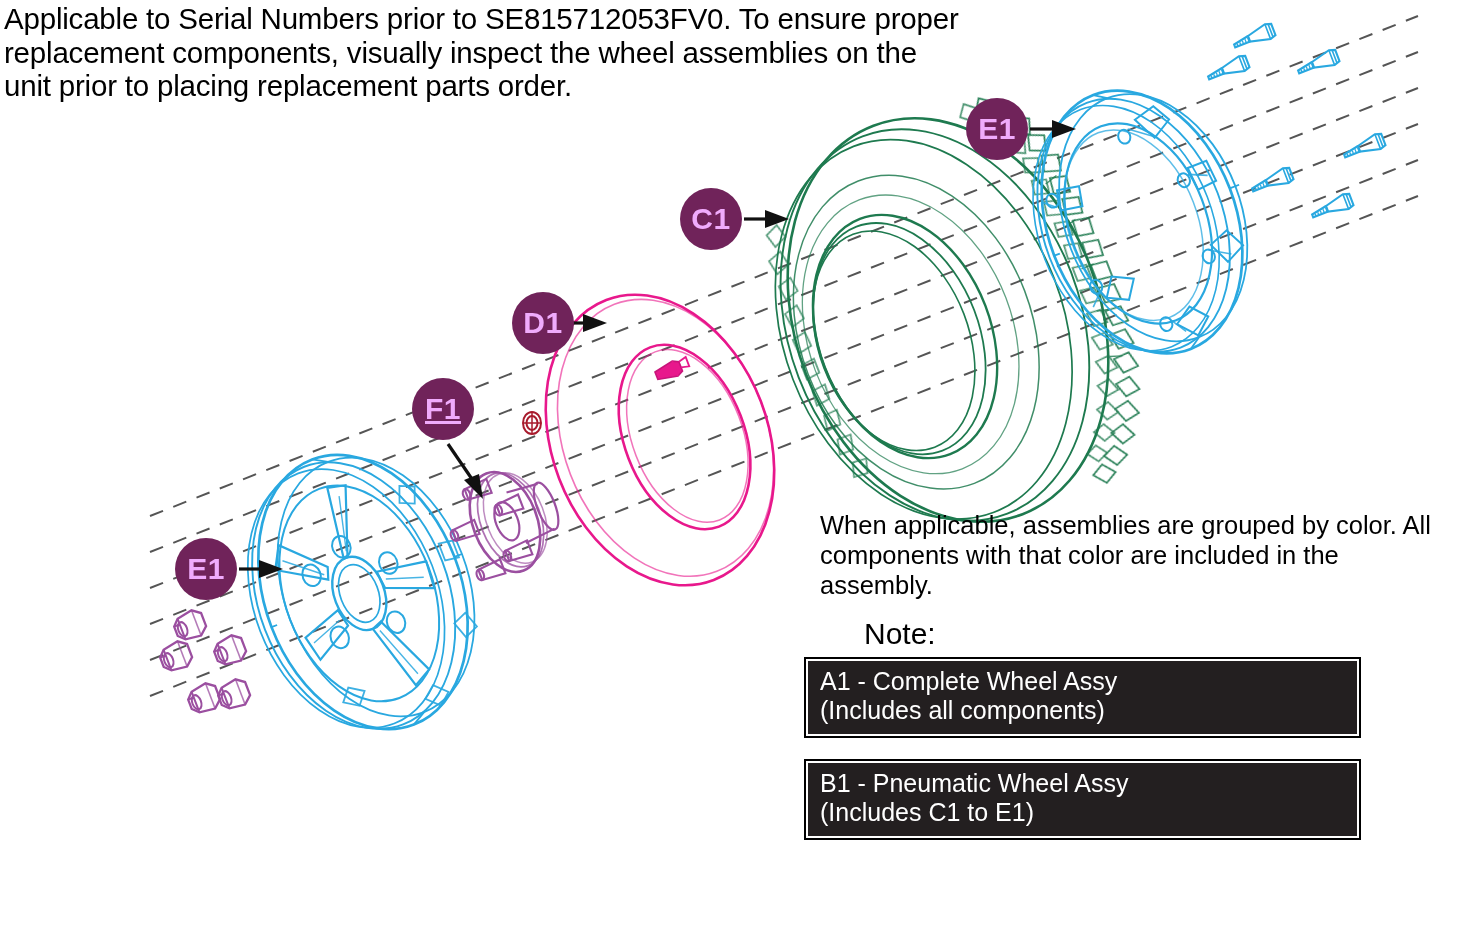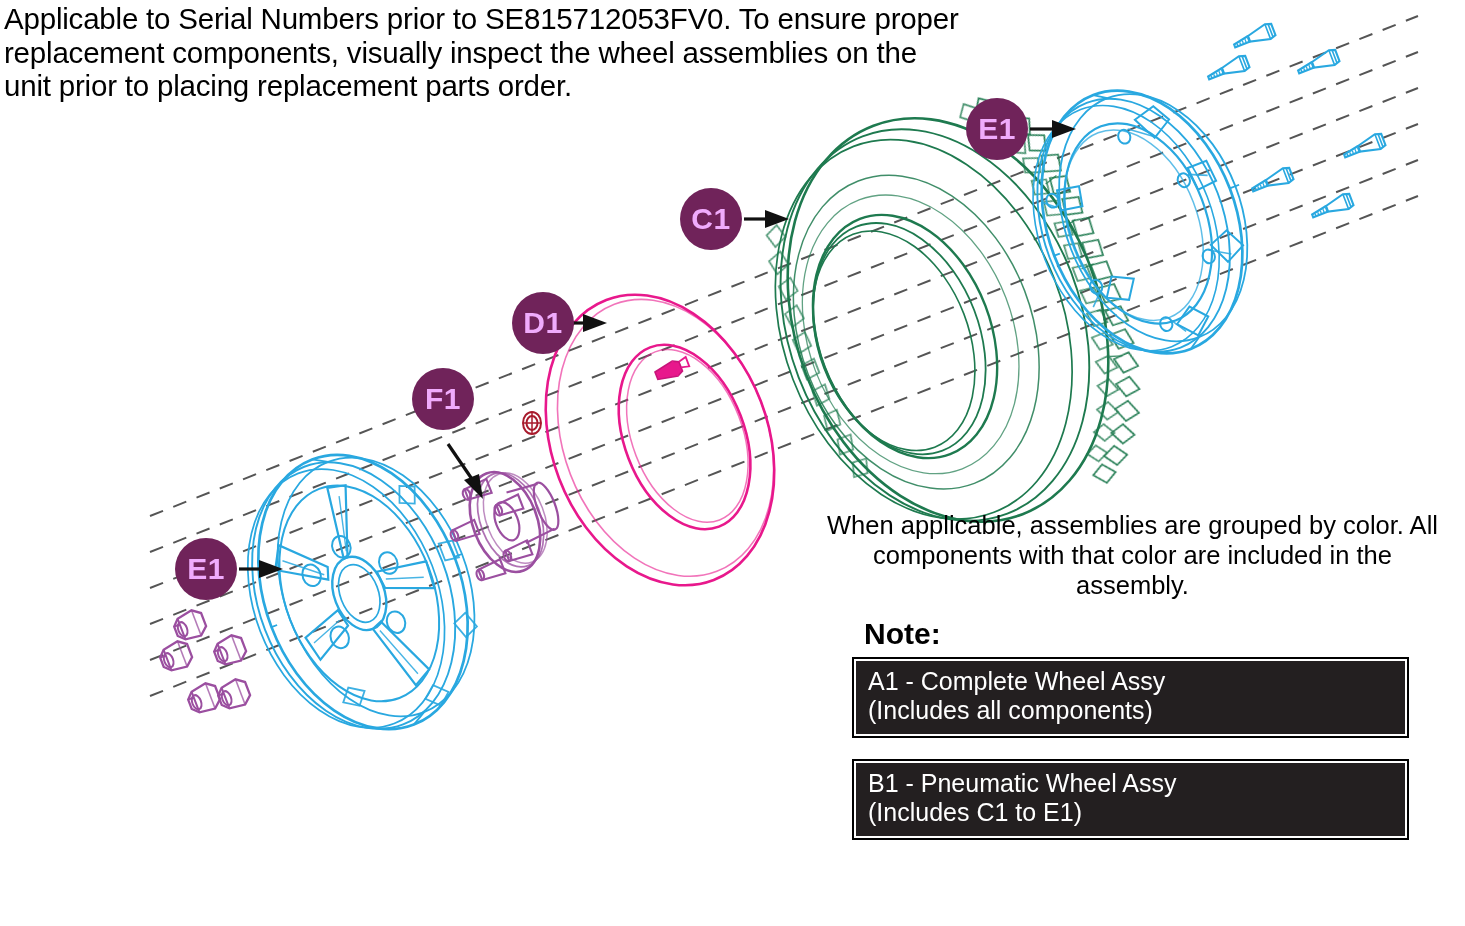--- a/index.html
+++ b/index.html
@@ -36,39 +36,37 @@
     color: #000;
     white-space: pre-wrap;
   }
 
   
   .color-note {
     position: absolute;
     left: 820px;
     top: 510px;
     width: 625px;
-    text-align: center;
     font-size: 25.5px;
     line-height: 30px;
     color: #000;
   }
 
   
   .note-label {
     position: absolute;
     left: 864px;
     top: 617px;
     font-size: 30px;
     line-height: 34px;
     color: #000;
-    font-weight: bold;
   }
   .note-box {
     position: absolute;
-    left: 852px;
+    left: 804px;
     width: 557px;
     border: 2px solid #000;
     background: #ffffff;
     padding: 2px;
     box-sizing: border-box;
   }
   .note-box-inner {
     background: #231f20;
     color: #ffffff;
     padding: 6px 12px 9px 12px;
@@ -91,21 +89,21 @@
     font-weight: bold;
     display: flex;
     align-items: center;
     justify-content: center;
     letter-spacing: 0.5px;
     box-sizing: border-box;
   }
   #callout-e1-top    { left: 966px; top: 98px; }
   #callout-c1        { left: 680px; top: 188px; text-align: center; }
   #callout-d1        { left: 512px; top: 292px; }
-  #callout-f1        { left: 412px; top: 368px; }
+  #callout-f1        { left: 412px; top: 378px; text-decoration: underline; }
   #callout-e1-bottom { left: 175px; top: 538px; }
 
   svg.layer {
     position: absolute;
     left: 0;
     top: 0;
     width: 1465px;
     height: 926px;
     overflow: visible;
     pointer-events: none;

